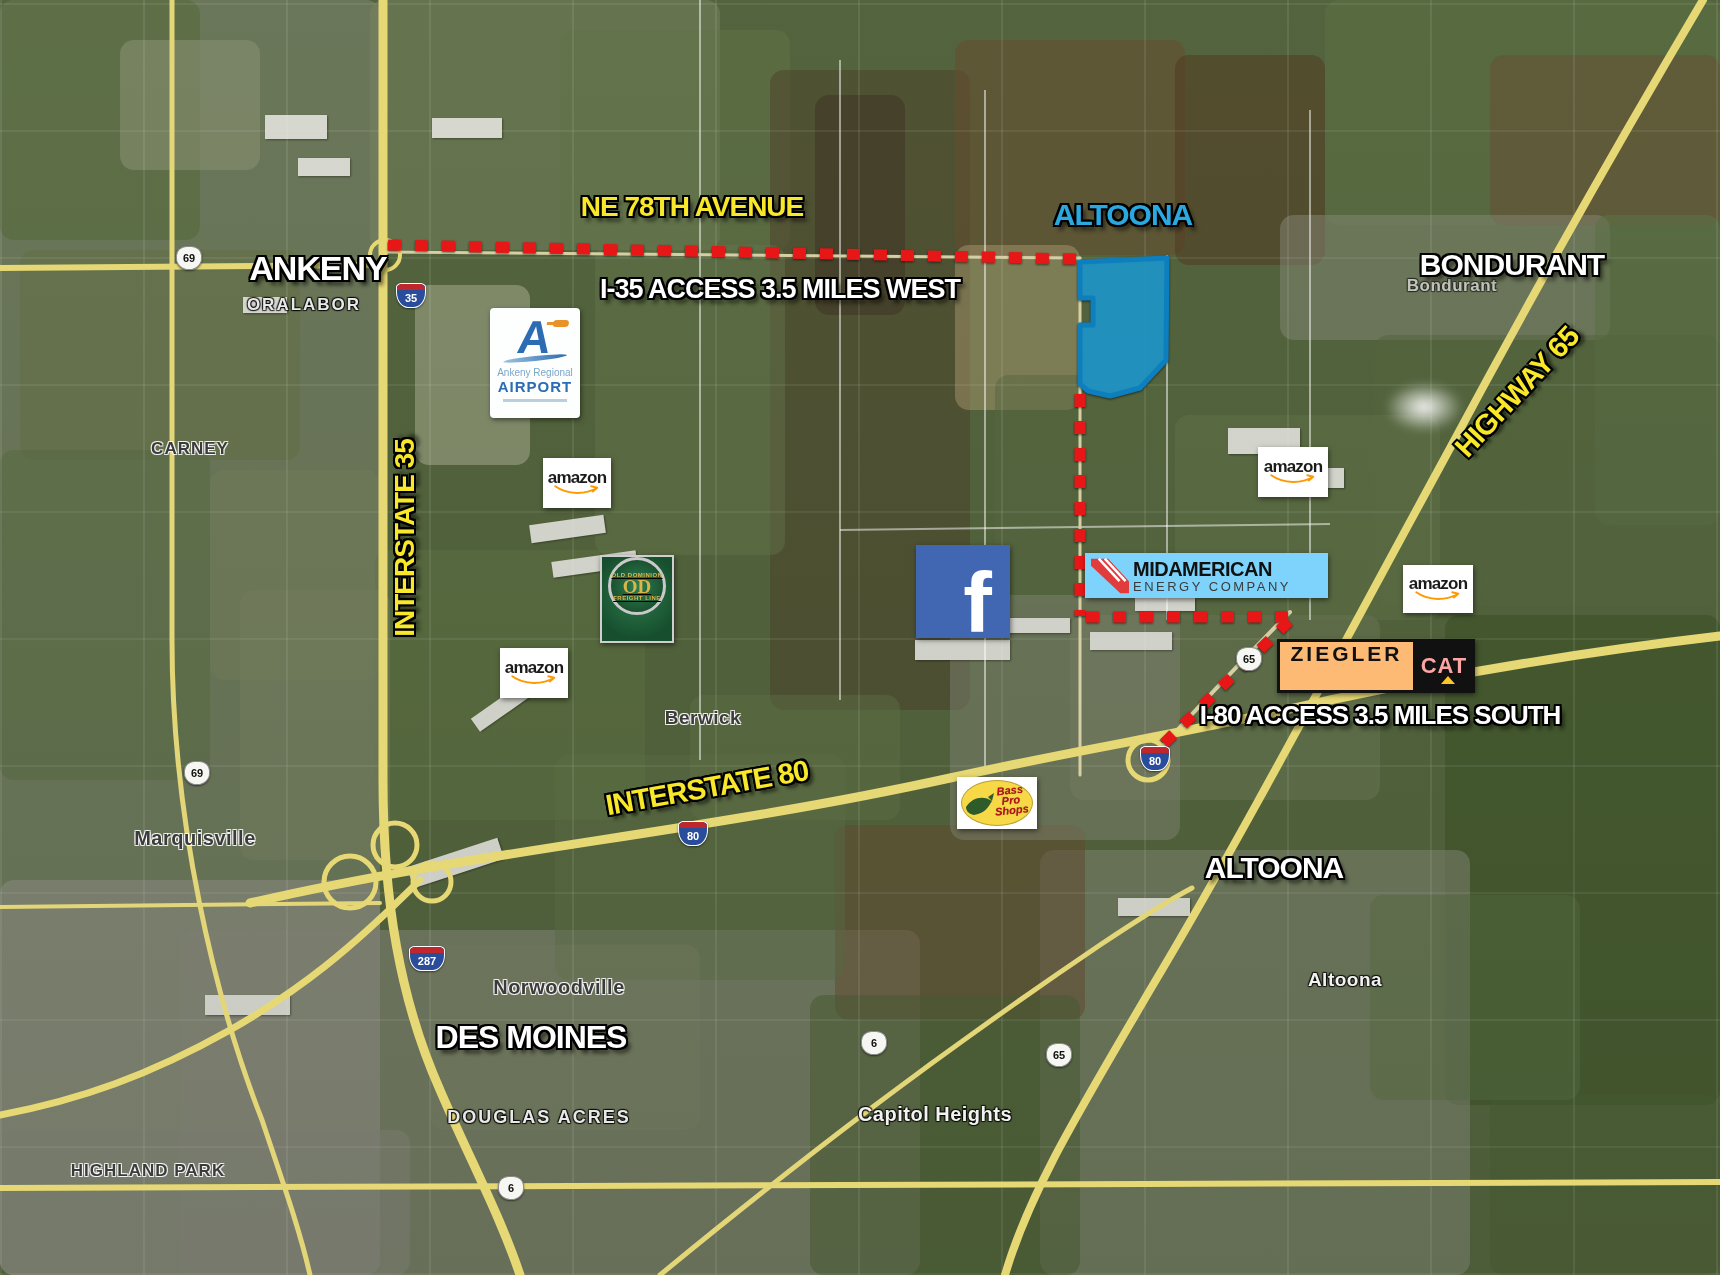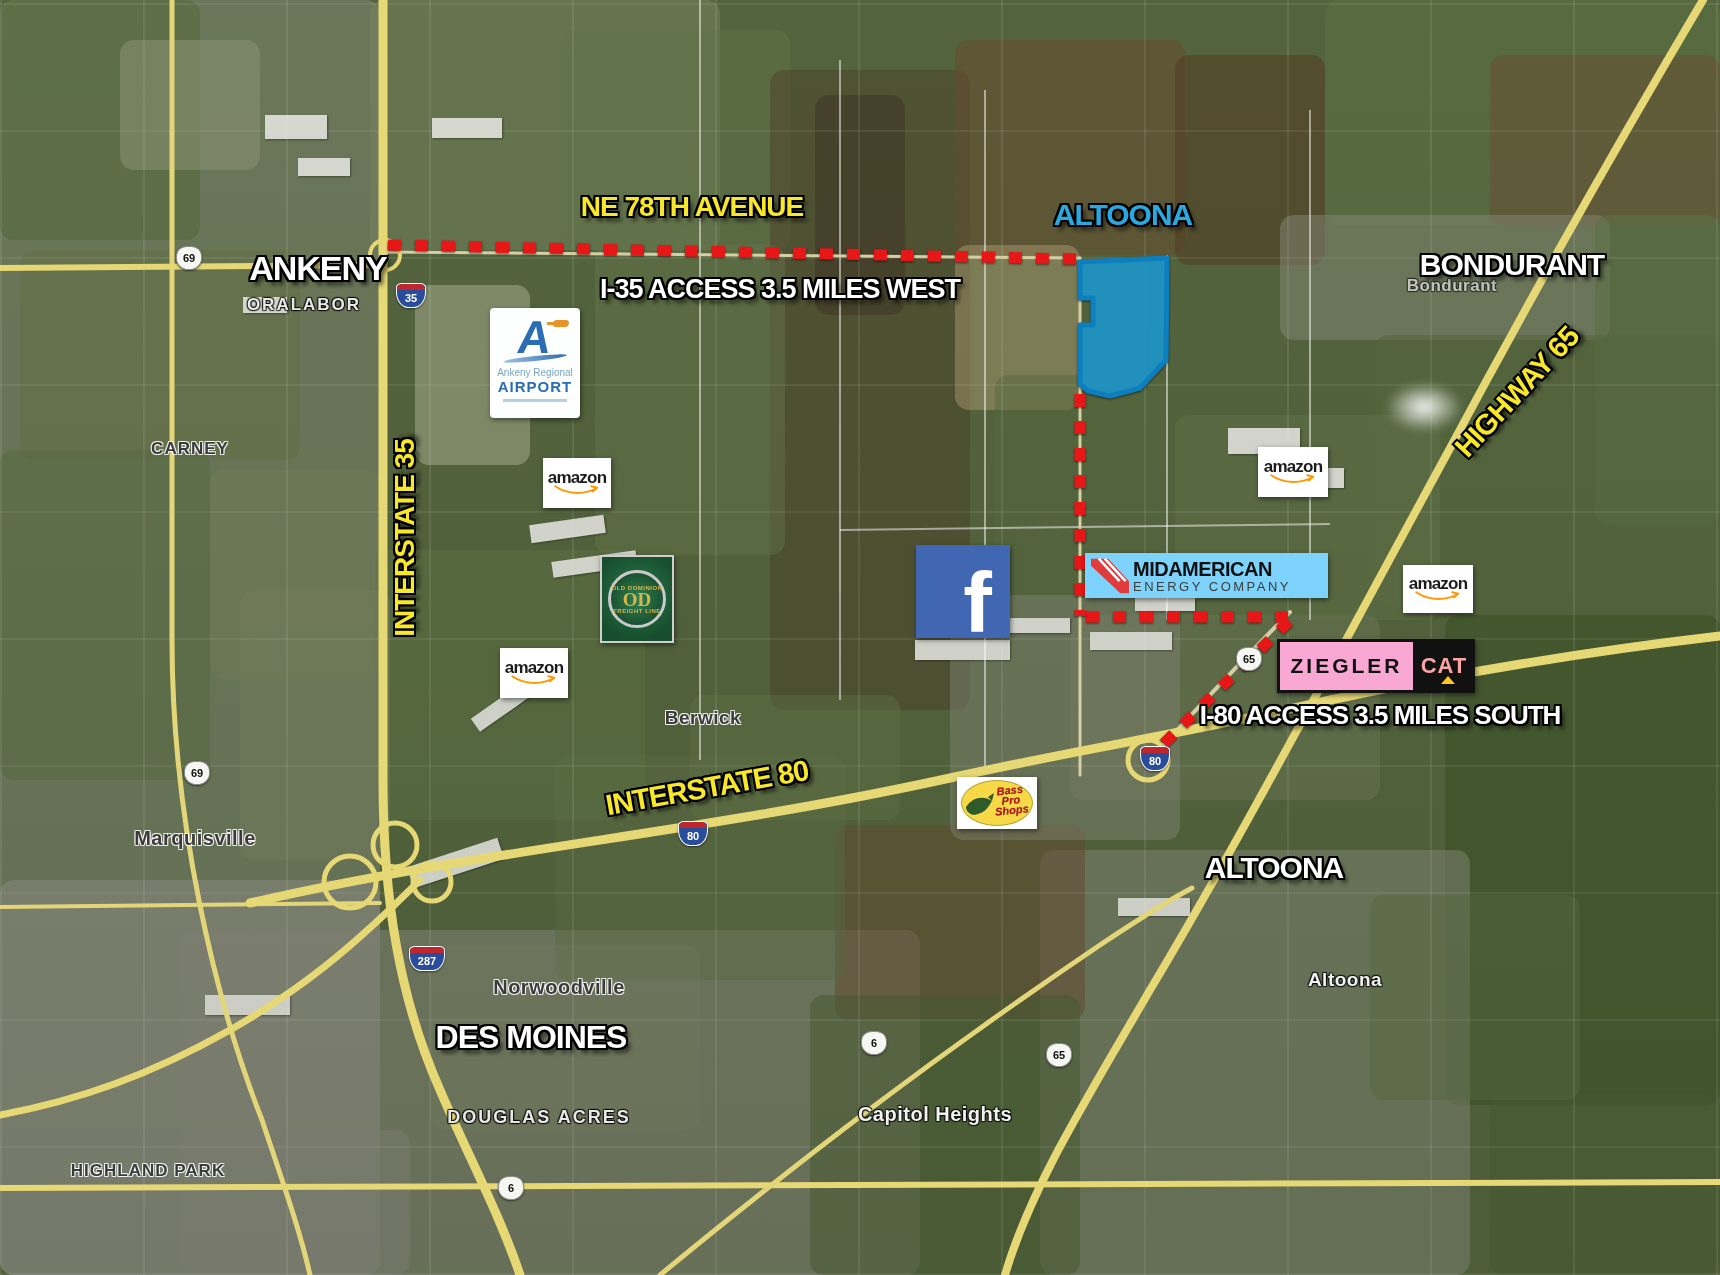--- a/index.html
+++ b/index.html
@@ -57,39 +57,39 @@
   .ap-a{position:relative;font-size:46px;font-weight:bold;color:#2b6cb3;transform:skewX(-8deg);line-height:50px;}
   .heli{position:absolute;right:-16px;top:8px;width:16px;height:7px;background:#e8922a;border-radius:4px;}
   .heli::before{content:"";position:absolute;left:-6px;top:2px;width:8px;height:3px;background:#e8922a;}
   .ap-swoosh{width:64px;height:5px;border-radius:50%;margin-top:-6px;
     background:linear-gradient(90deg,#9fc3e0,#2b6cb3);transform:rotate(-6deg);}
   .ap-t1{font-size:10px;color:#7ba7c9;margin-top:6px;}
   .ap-t2{font-size:15px;font-weight:bold;color:#2b6cb3;letter-spacing:1px;}
   .ap-tag{width:64px;height:3px;background:#b9cfdf;margin-top:4px;}
 
   .od{width:74px;height:88px;background:radial-gradient(circle at 50% 45%,#2c7a4b 0%,#174f2e 75%);
-    border:2px solid #cfcfcf;box-sizing:border-box;display:flex;align-items:center;justify-content:center;}
+    border:2px solid #cfcfcf;box-sizing:border-box;display:flex;justify-content:center;text-decoration:underline;}
   .od-ring{width:52px;height:52px;border-radius:50%;border:3px solid #c9c9c9;
     background:radial-gradient(#2f7f50,#123f24);display:flex;flex-direction:column;
     align-items:center;justify-content:center;color:#d9b64a;}
   .od-top,.od-bottom{font-size:6px;font-weight:bold;letter-spacing:.5px;}
   .od-center{font-family:"Liberation Serif",serif;font-size:19px;font-weight:bold;line-height:17px;}
 
   .fb{width:94px;height:93px;background:#4267b2;overflow:hidden;display:flex;justify-content:flex-end;}
   .fb span{color:#fff;font-size:86px;font-weight:bold;line-height:1;margin:14px 18px -20px 0;}
 
   .mid{width:243px;height:45px;background:#7dd3fc;display:flex;align-items:center;padding:0 6px;box-sizing:border-box;}
   .mid-mark{width:38px;height:36px;flex:0 0 auto;}
   .mid-tx{margin-left:4px;line-height:1;}
   .mid1{font-size:20px;font-weight:bold;color:#111;letter-spacing:-.5px;}
   .mid2{font-size:13px;color:#3c3c3c;letter-spacing:2.5px;margin-top:1px;}
 
   .zig{width:198px;height:54px;display:flex;}
-  .zig-l{flex:1;background:#f9a8d4;border:3px solid #111;border-right:none;
-    display:flex;align-items:center;justify-content:center;box-sizing:border-box;}
+  .zig-l{flex:1;background:#fdba74;border:3px solid #111;border-right:none;
+    display:flex;align-items:flex-start;justify-content:center;box-sizing:border-box;}
   .zig-l span{font-size:21px;font-weight:bold;color:#111;letter-spacing:3px;}
   .zig-r{width:62px;background:#111;position:relative;display:flex;align-items:center;justify-content:center;}
   .zig-r span{color:#fca5a5;font-size:22px;font-weight:bold;letter-spacing:1px;}
   .cat-tri{position:absolute;left:50%;bottom:9px;transform:translateX(-3px);width:0;height:0;
     border-left:7px solid transparent;border-right:7px solid transparent;border-bottom:8px solid #ffc425;}
 
   .bass{width:80px;height:52px;background:#fff;display:flex;align-items:center;justify-content:center;}
   .bass-oval{position:relative;width:70px;height:44px;background:#f7d948;border-radius:50%;
     border:1px solid #b9a02c;overflow:hidden;}
   .fish{position:absolute;left:2px;top:8px;width:34px;height:30px;}

